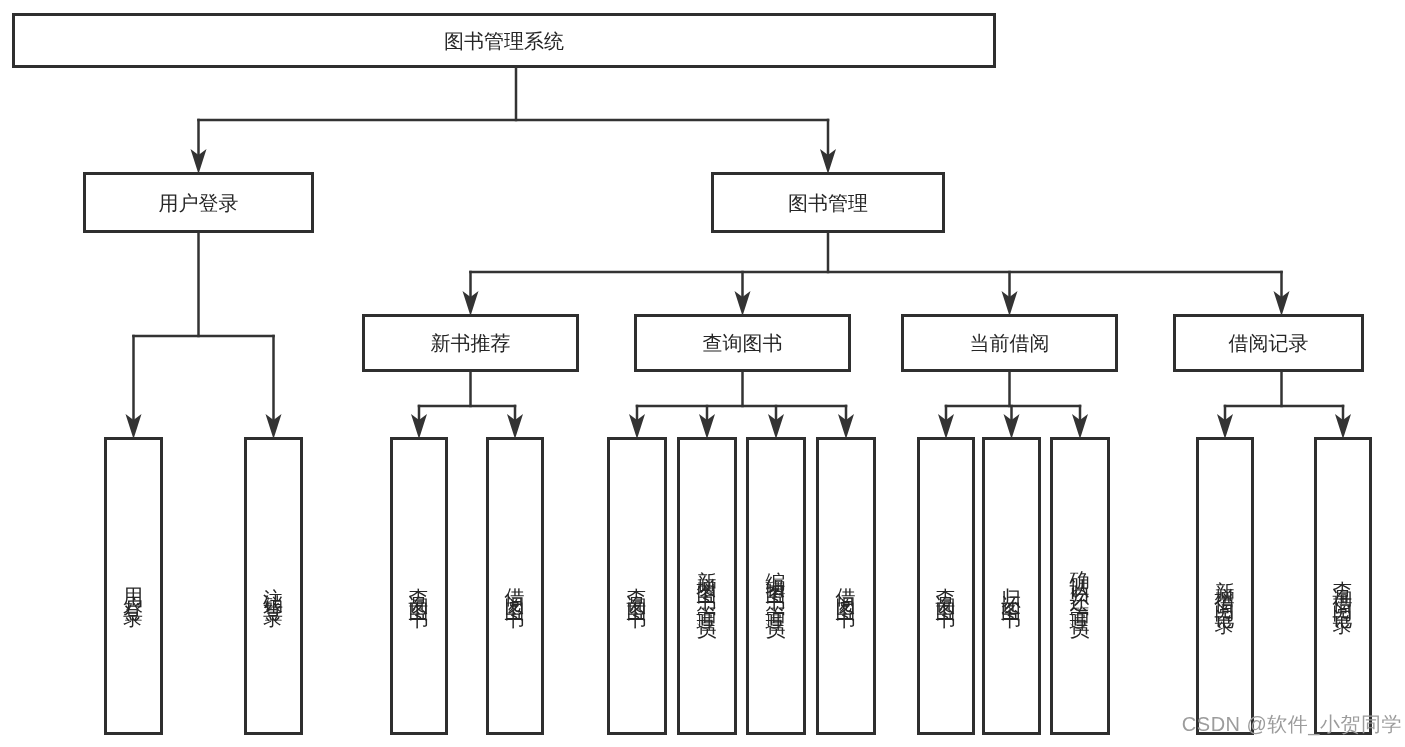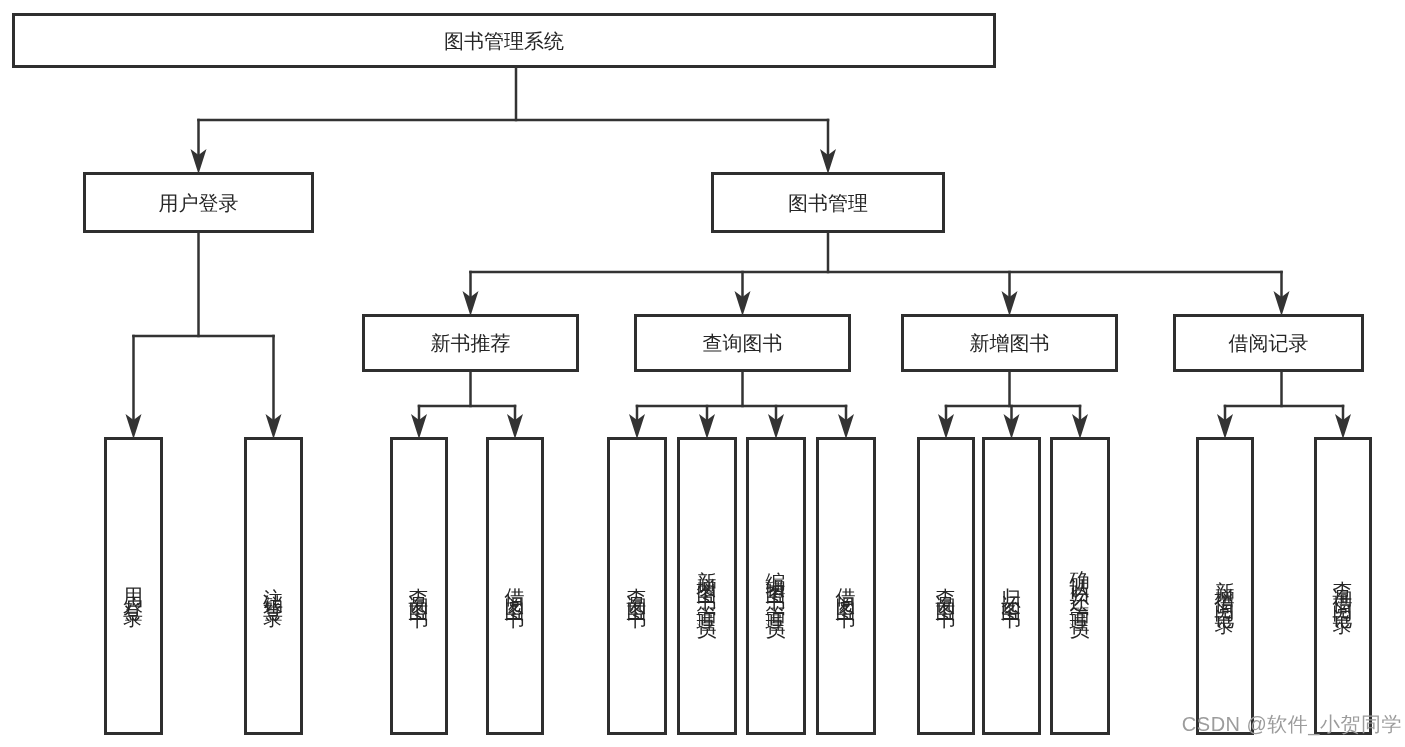--- a/index.html
+++ b/index.html
@@ -150,21 +150,21 @@
     <div class="node v" style="left: 677px; top: 437px; width: 60px; height: 298px;">
       <span>新增图书（管理员）</span>
     </div>
     <div class="node v" style="left: 746px; top: 437px; width: 60px; height: 298px;">
       <span>编辑图书（管理员）</span>
     </div>
     <div class="node v" style="left: 816px; top: 437px; width: 60px; height: 298px;">
       <span>借阅图书</span>
     </div>
     <div class="node" style="left: 901px; top: 314px; width: 217px; height: 58px;">
-      <span>新增图书</span>
+      <span>当前借阅</span>
     </div>
     <div class="node v" style="left: 917px; top: 437px; width: 58px; height: 298px;">
       <span>查询图书</span>
     </div>
     <div class="node v" style="left: 982px; top: 437px; width: 59px; height: 298px;">
       <span>归还图书</span>
     </div>
     <div class="node v" style="left: 1050px; top: 437px; width: 60px; height: 298px;">
       <span>确认归还（管理员）</span>
     </div>

